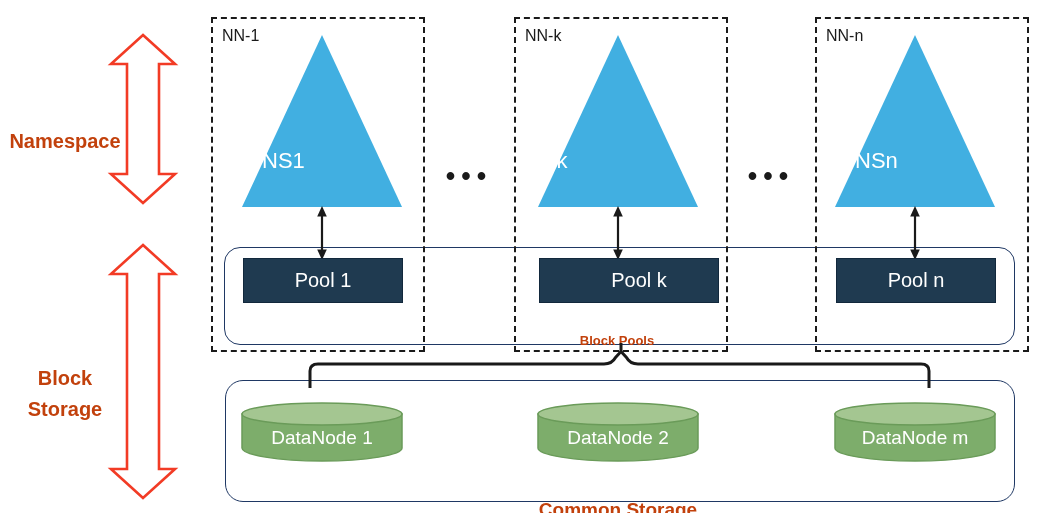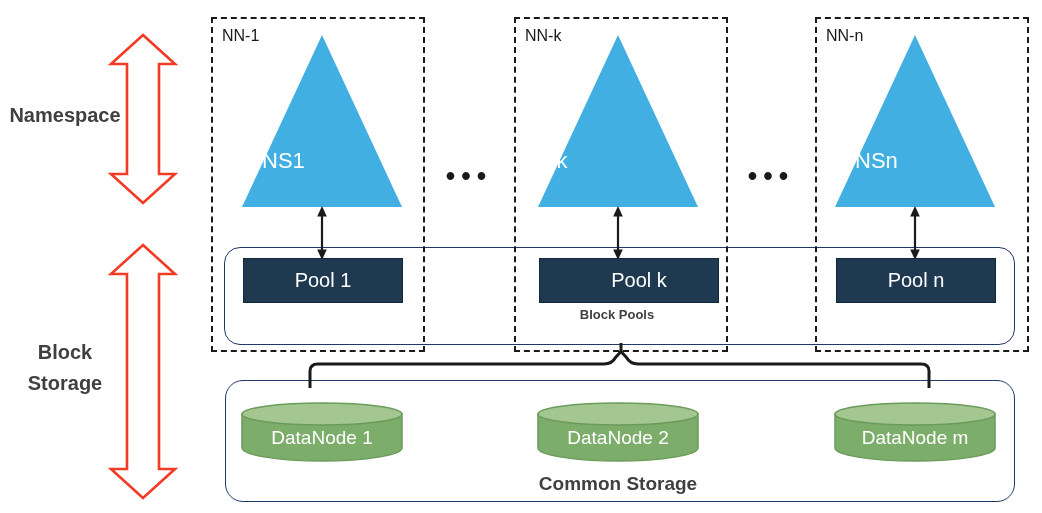--- a/index.html
+++ b/index.html
@@ -18,21 +18,21 @@
   .pool{position:absolute;top:258px;width:158px;height:43px;background:#1f3a50;border:1.5px solid #12283c;
         color:#ffffff;font-size:20px;text-align:center;line-height:42px;}
 
   
   .ns-label{position:absolute;top:149px;width:120px;text-align:left;color:#ffffff;font-size:22px;line-height:24px;}
 
   
   .dn-label{position:absolute;top:427px;width:164px;text-align:center;color:#ffffff;font-size:19px;line-height:22px;}
 
   
-  .bold-label{position:absolute;font-weight:bold;color:#404040;text-align:center;}
+  .bold-label{position:absolute;font-weight:bold;color:#c2410c;text-align:center;margin-top:26px;}
   .block-pools-label{top:307px;left:517px;width:200px;font-size:13px;}
   .common-storage-label{top:473px;left:518px;width:200px;font-size:19px;}
   .namespace-label{top:103px;left:0;width:130px;font-size:20px;line-height:24px;}
   .block-storage-label{top:337px;left:20px;width:90px;font-size:20px;line-height:31px;}
 
   .dots{position:absolute;top:163px;width:80px;text-align:center;font-size:27px;font-weight:bold;
         letter-spacing:6px;color:#1a1a1a;line-height:26px;}
 
   svg{display:block;}
 </style>

